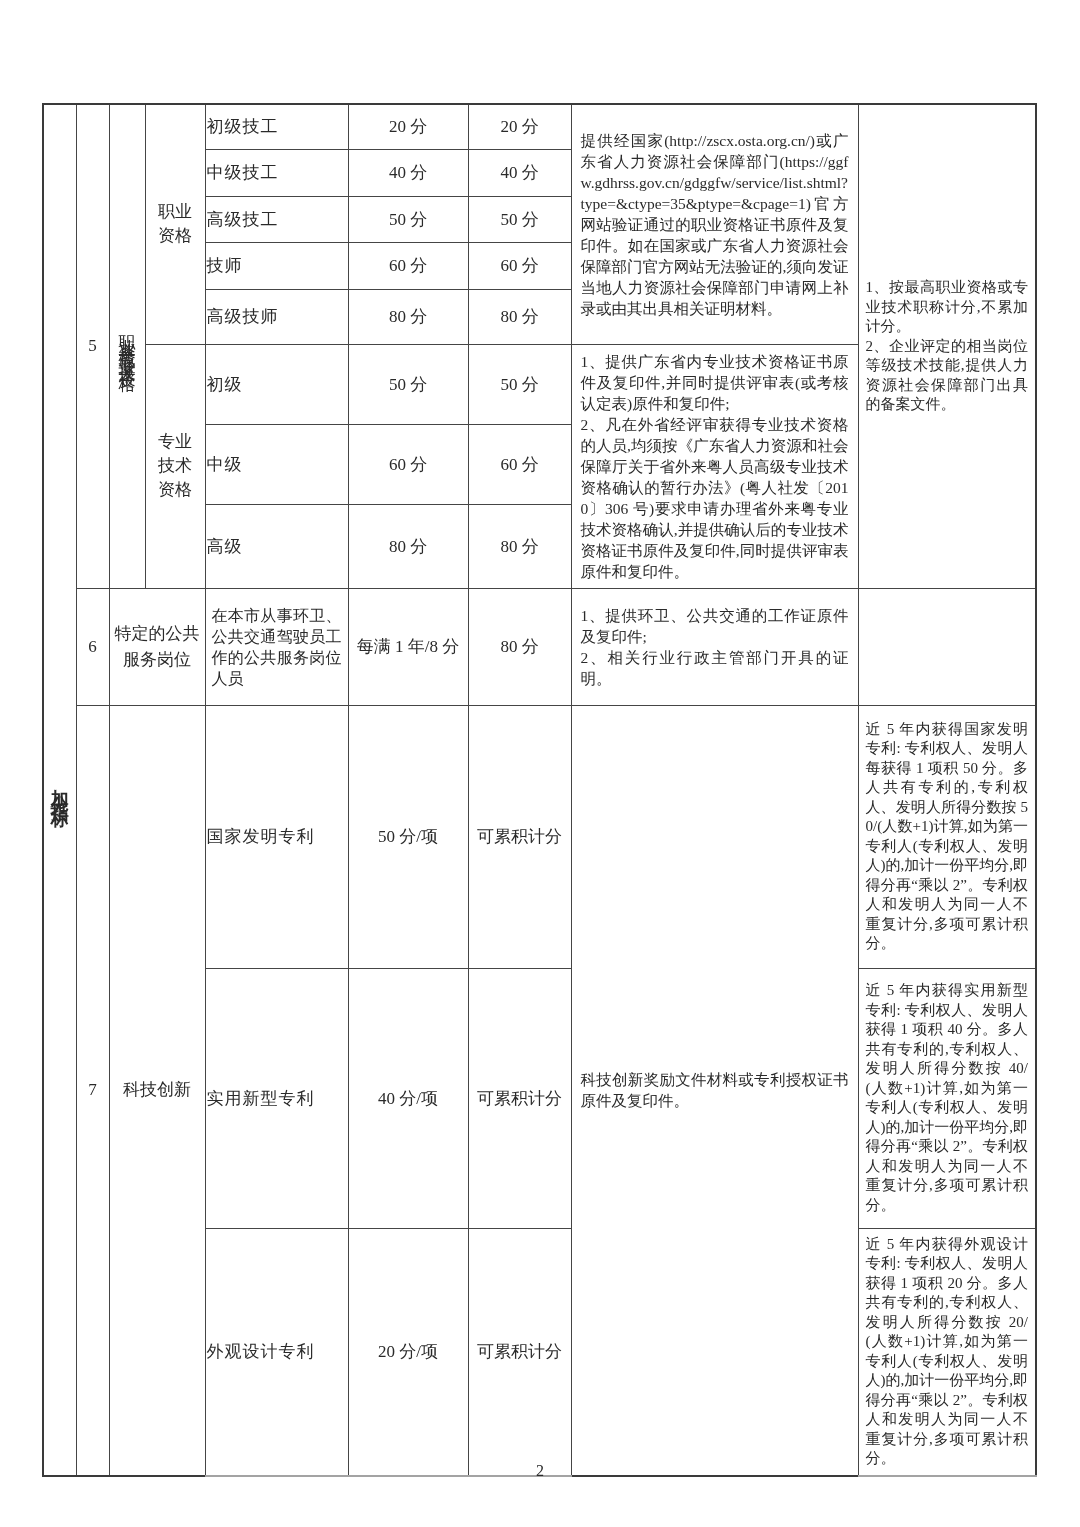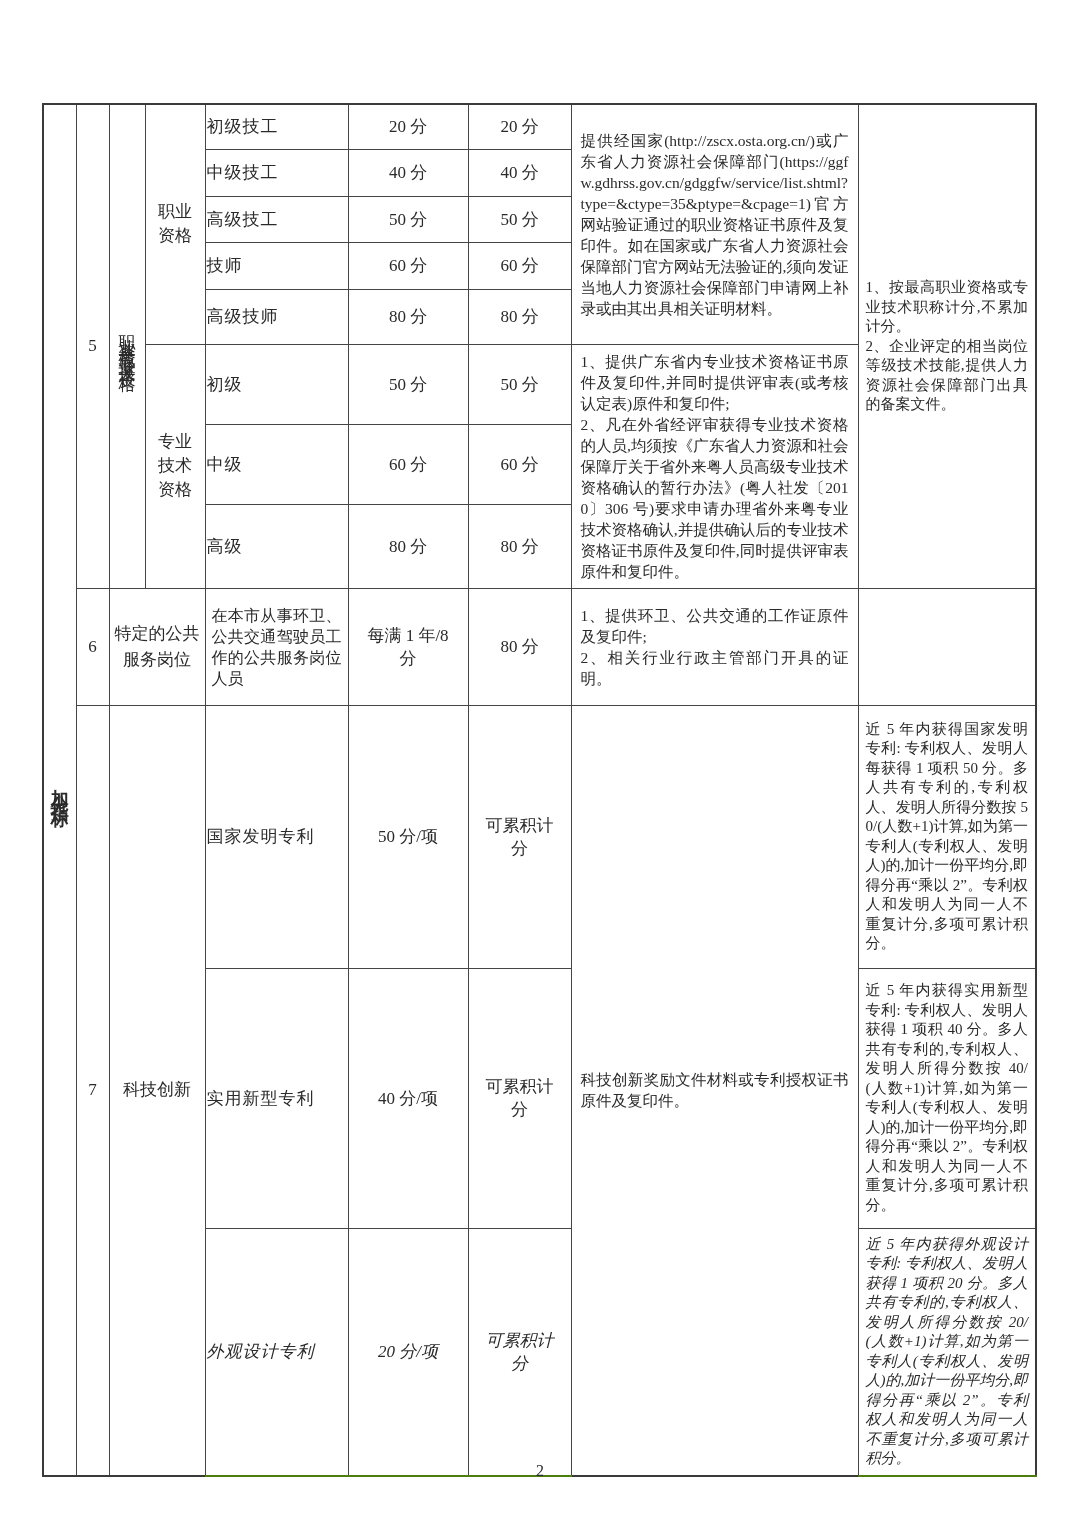--- a/index.html
+++ b/index.html
@@ -17,24 +17,24 @@
     width:993px;
     border-collapse:collapse;
     table-layout:fixed;
   }
   table.score-table{border:2px solid #3a3a3a;}
   table.score-table td{
     border:1px solid #454545;
     vertical-align:middle;
     overflow:hidden;
   }
-  tr.hr-bottom td{border-bottom:2px solid #4d7c0f;font-style:italic;}
+  tr.hr-bottom td{border-bottom:2px solid #a3a3a3;}
   td.num{text-align:center;font-size:17px;}
   td.item{text-align:left;font-size:17px;letter-spacing:1px;margin-top:24px;}
-  td.score{text-align:center;font-size:17px;padding:2px 12px;}
+  td.score{text-align:center;font-size:17px;padding:2px 4px;}
   td.subcat{text-align:center;font-size:17px;padding:0 7px;line-height:24px;}
   td.cat2{text-align:center;font-size:17px;padding:16px 2px;line-height:26px;}
   td.item-left{
     text-align:justify;text-justify:inter-character;
     font-size:16px;line-height:21px;padding:16px 6px;word-break:break-all;
   }
   td.evidence{
     text-align:justify;text-justify:inter-character;
     font-size:15.5px;line-height:21px;
     padding:6px 9px 6px 9px;

